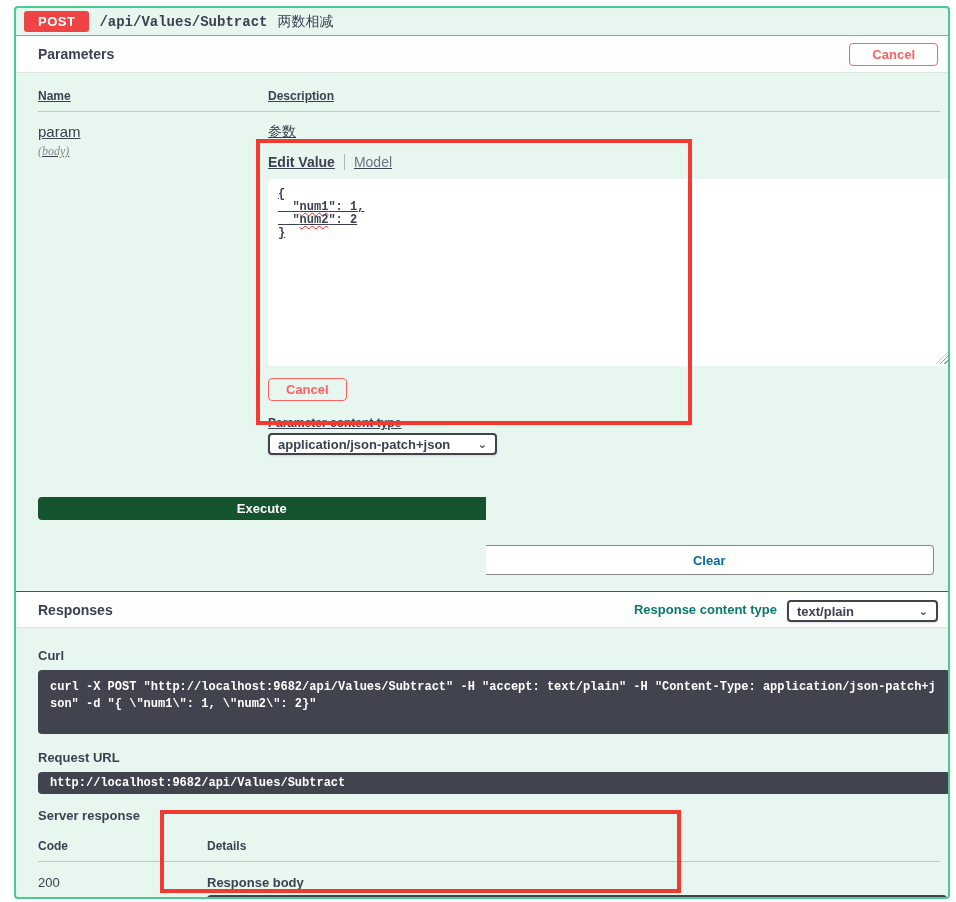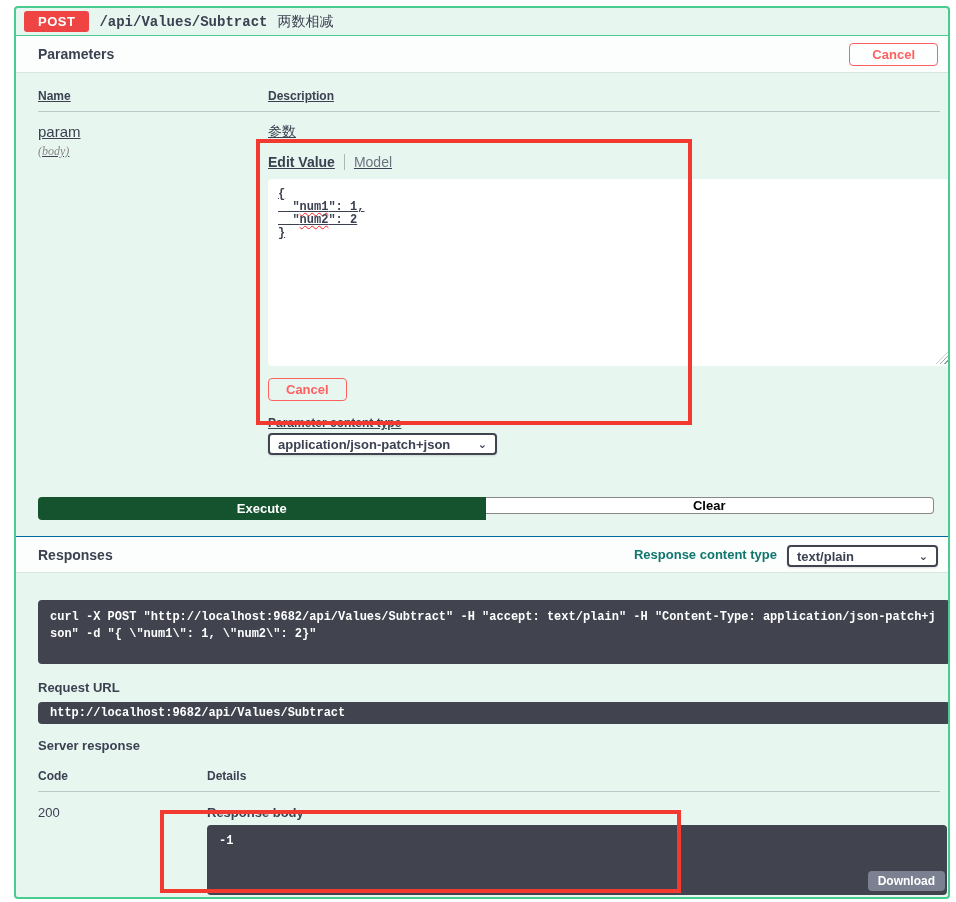--- a/index.html
+++ b/index.html
@@ -50,21 +50,21 @@
 
   .content-type-label { font-size:12px; font-weight:bold; color:#3b4151; margin-top:15px; }
   .fake-select { display:inline-flex; align-items:center; justify-content:space-between; margin-top:3px; background:#fff; border:2px solid #41444e; border-radius:4px; height:22px; padding:0 8px; font-size:13px; font-weight:bold; color:#3b4151; cursor:pointer; box-shadow:0 1px 2px rgba(0,0,0,.12); }
   .pct-select { width:229px; }
   .rct-select { width:151px; }
   .chevron { font-size:11px; color:#3b4151; margin-left:8px; line-height:1; }
 
   
   .exec-row { display:flex; margin:42px 14px 0 22px; }
   .btn-execute { flex:1; background:#14532d; color:#fff; font-weight:bold; font-size:13px; border:none; border-radius:4px 0 0 4px; height:23px; }
-  .btn-clear { flex:1; background:#fff; color:#000000; font-weight:bold; font-size:13px; border:1px solid #888; border-left:none; border-radius:0 4px 4px 0; height:17px; }
+  .btn-clear { flex:1; background:#fff; color:#0369a1; font-weight:bold; font-size:13px; border:1px solid #888; border-left:none; border-radius:0 4px 4px 0; height:30px;margin-top:48px; }
 
   .responses-header { margin-top:16px; border-top:1px solid #0369a1; }
   .rh-right { display:flex; align-items:center; gap:10px; margin-right:2px; }
   .rh-label { font-size:13px; font-weight:bold; color:#0f766e; }
 
   .responses-inner { padding:20px 8px 0 22px; }
   .block-label { font-size:13px; font-weight:bold; color:#3b4151; }
   .code-block { background:#41444e; border-radius:4px; color:#fff; font-family:"Liberation Mono","DejaVu Sans Mono",monospace; font-weight:bold; }
   .curl-block { margin-top:7px; width:912px; height:64px; padding:9px 12px; font-size:12px; line-height:17px; white-space:pre-wrap; word-break:break-all; }
   .url-block { margin-top:7px; width:912px; height:22px; padding:4px 12px; font-size:12px; }
@@ -143,20 +143,21 @@
       <div class="rh-right">
         <span class="rh-label">Response content type</span>
         <div class="fake-select rct-select">
           <span>text/plain</span>
           <span class="chevron">⌄</span>
         </div>
       </div>
     </div>
 
     <div class="responses-inner">
+      <div class="block-label">Curl</div>
       <div class="code-block curl-block">curl -X POST "http://localhost:9682/api/Values/Subtract" -H "accept: text/plain" -H "Content-Type: application/json-patch+json" -d "{ \"num1\": 1, \"num2\": 2}"</div>
 
       <div class="block-label" style="margin-top:16px;">Request URL</div>
       <div class="code-block url-block">http://localhost:9682/api/Values/Subtract</div>
 
       <div class="block-label server-resp-label">Server response</div>
 
       <div class="sr-head">
         <div>Code</div>
         <div>Details</div>

